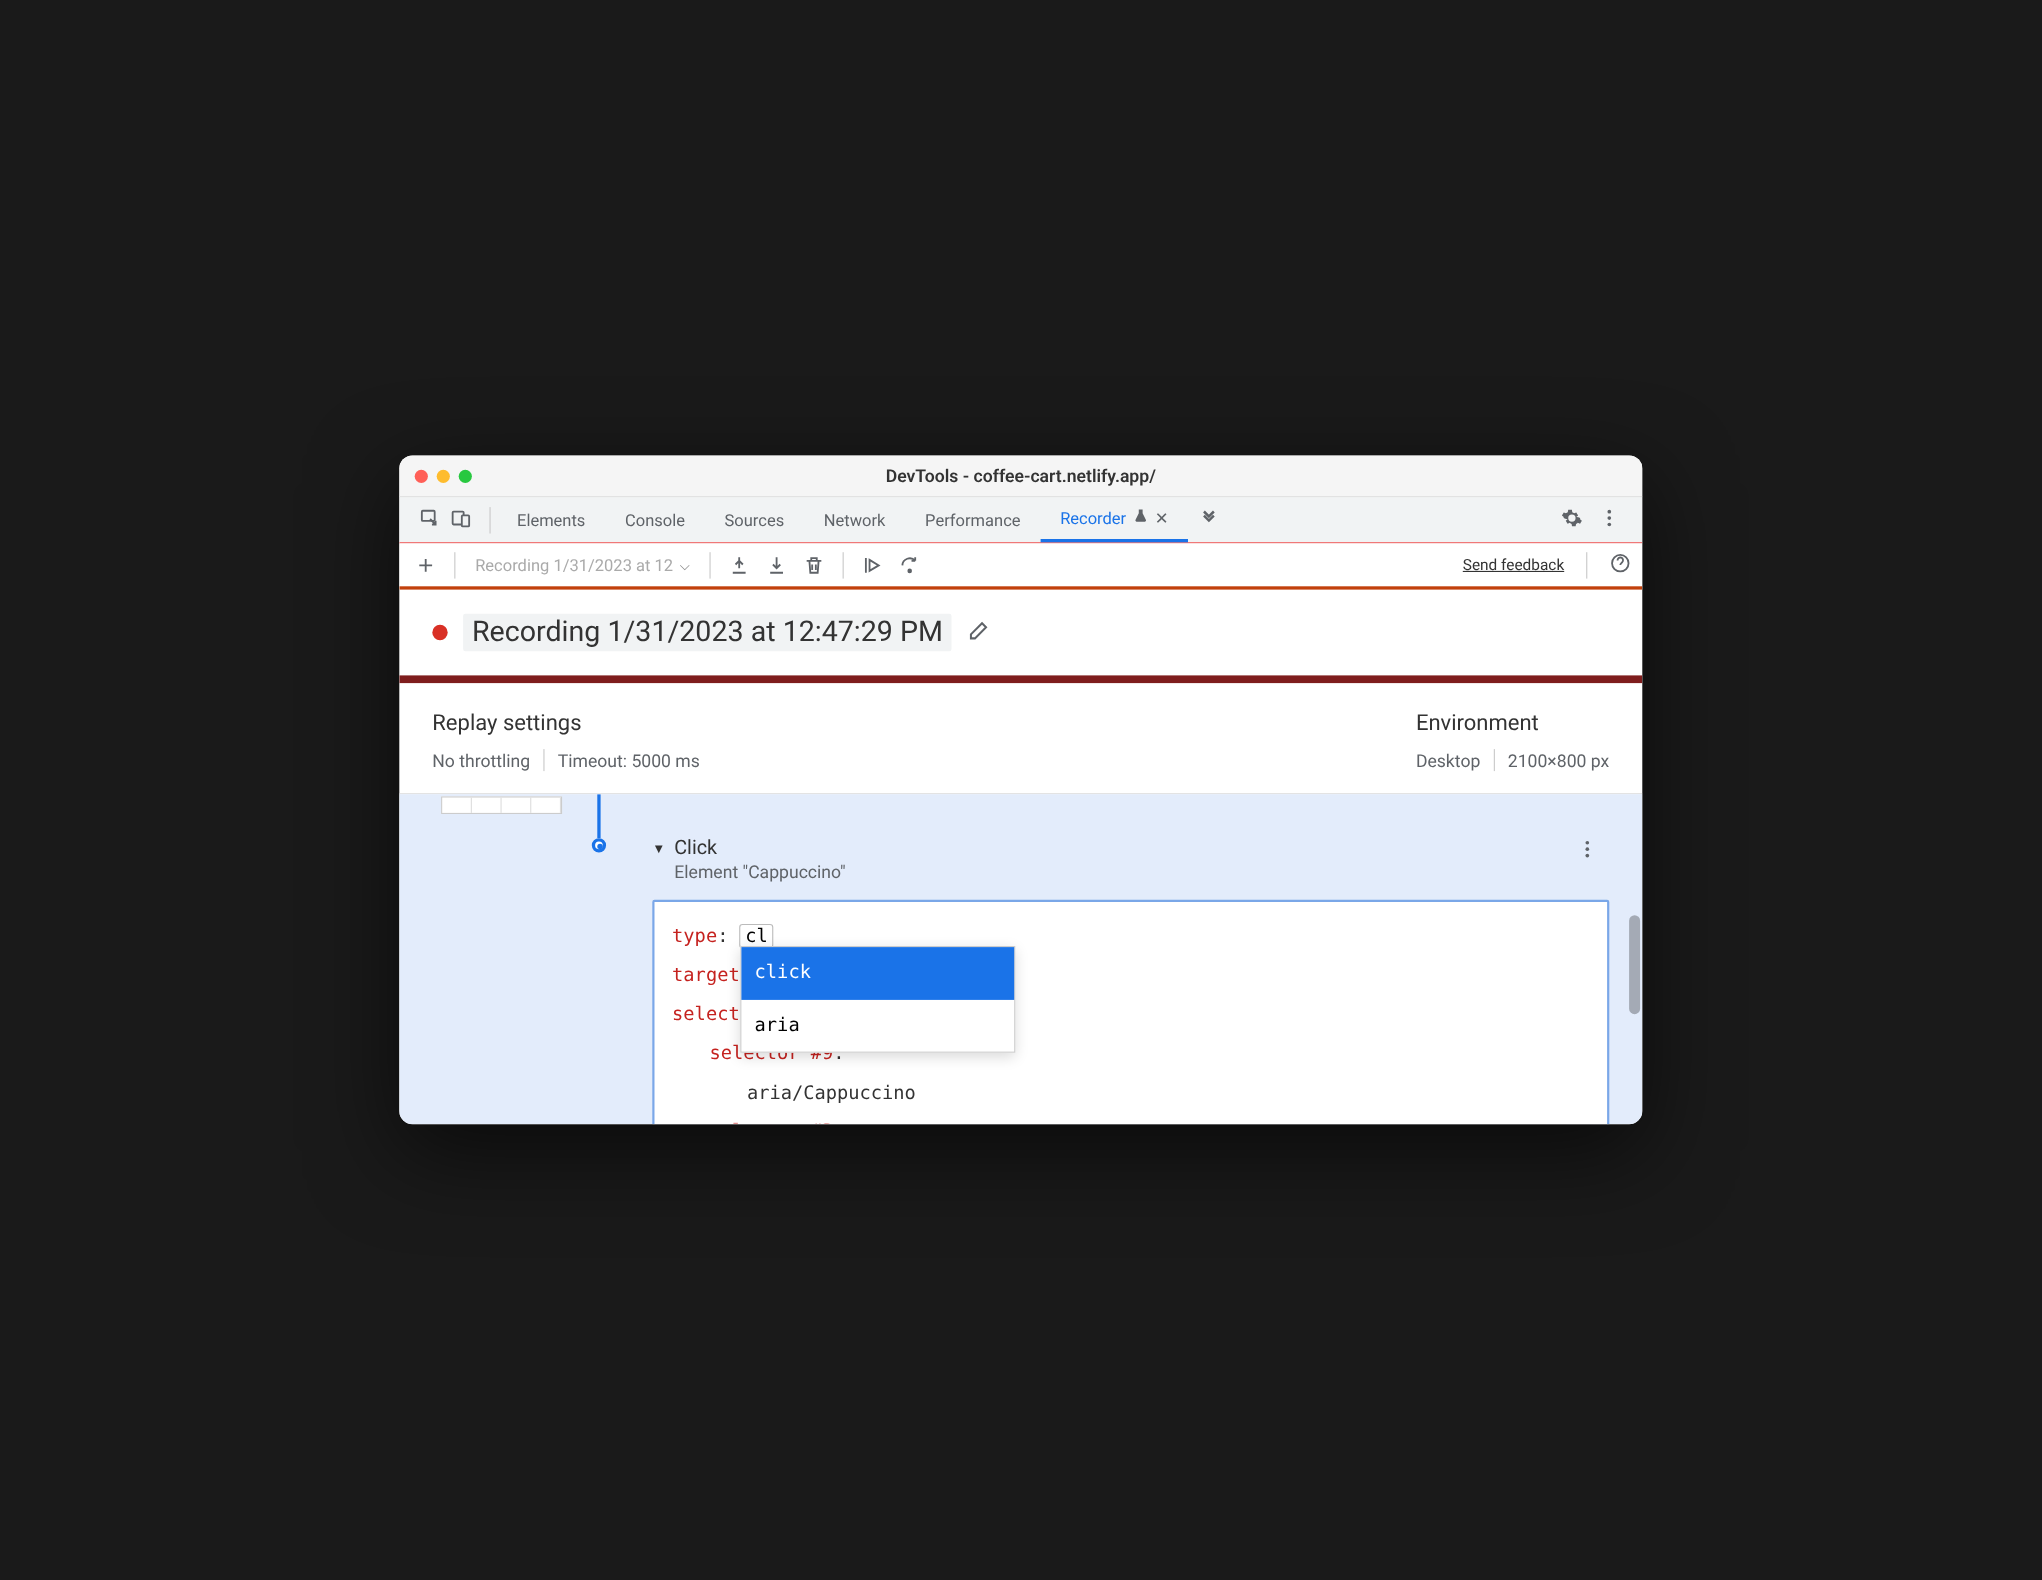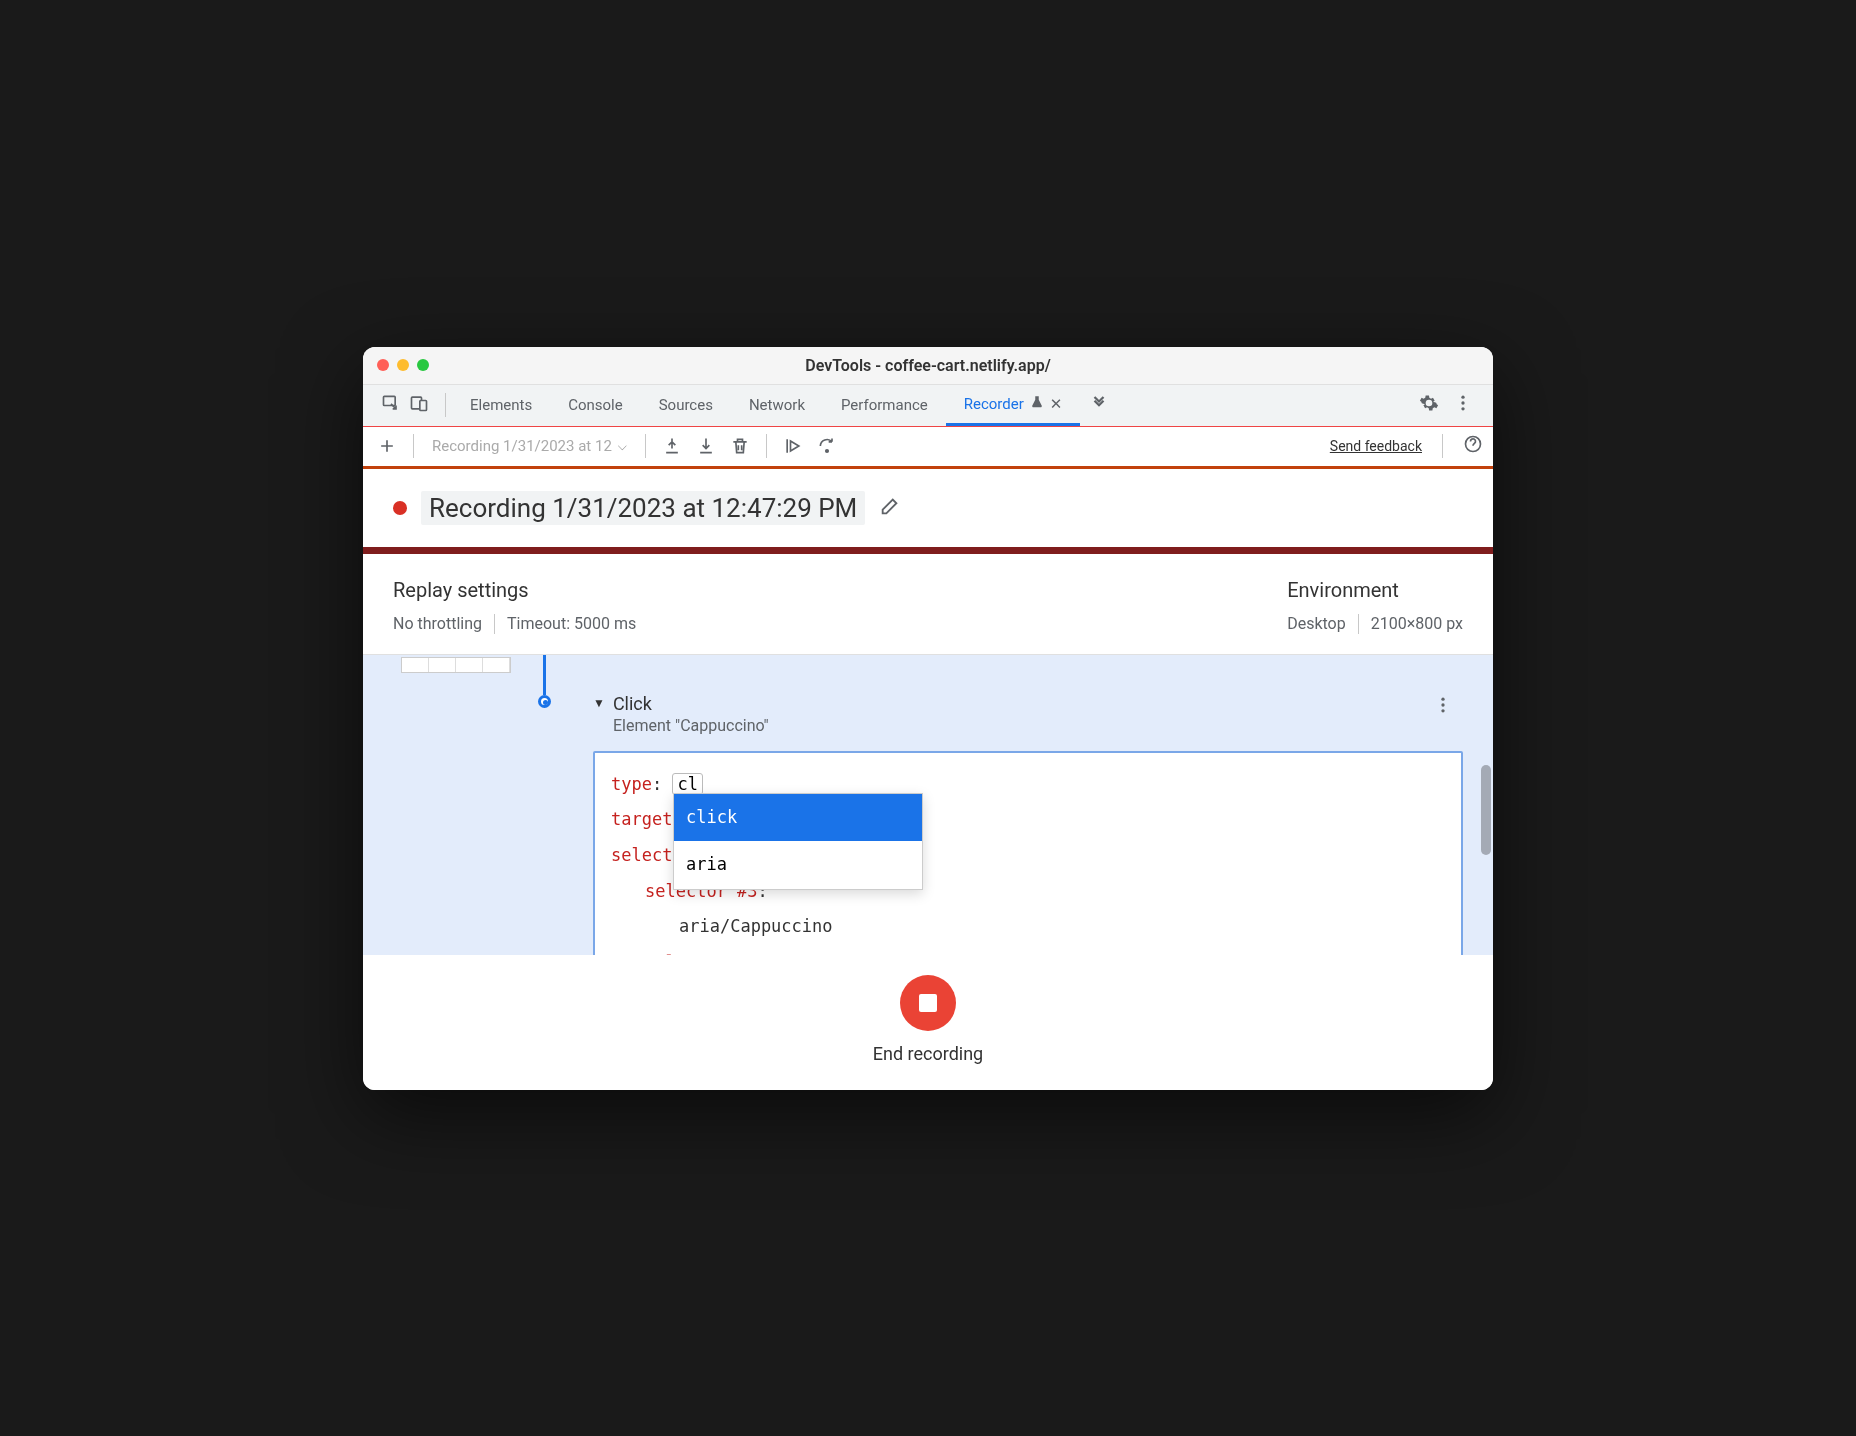--- a/index.html
+++ b/index.html
@@ -484,36 +484,30 @@
         <div>
           <span class="code-key">type</span><span class="code-text">: </span><span class="type-input">cl</span>
         </div>
         <div>
           <span class="code-key">target</span>
         </div>
         <div>
           <span class="code-key">select</span>
         </div>
         <div class="code-indent">
-          <span class="code-key">selector #3</span><span class="code-text">:</span>
+          <span class="code-key">selector #9</span><span class="code-text">:</span>
         </div>
         <div class="code-indent2">
           <span class="code-text">aria/Cappuccino</span>
         </div>
         <div class="code-indent" style="color:#c5221f;opacity:0.5">
           <span>selector #2:</span>
         </div>
         <div class="autocomplete">
           <div class="ac-item selected">click</div>
           <div class="ac-item">aria</div>
         </div>
       </div>
     </div>
   </div>
 
-  <div class="footer">
-    <div class="stop-btn">
-      <div class="square"></div>
-    </div>
-    <div class="footer-label">End recording</div>
-  </div>
 
 </div>
 
 </body></html>

